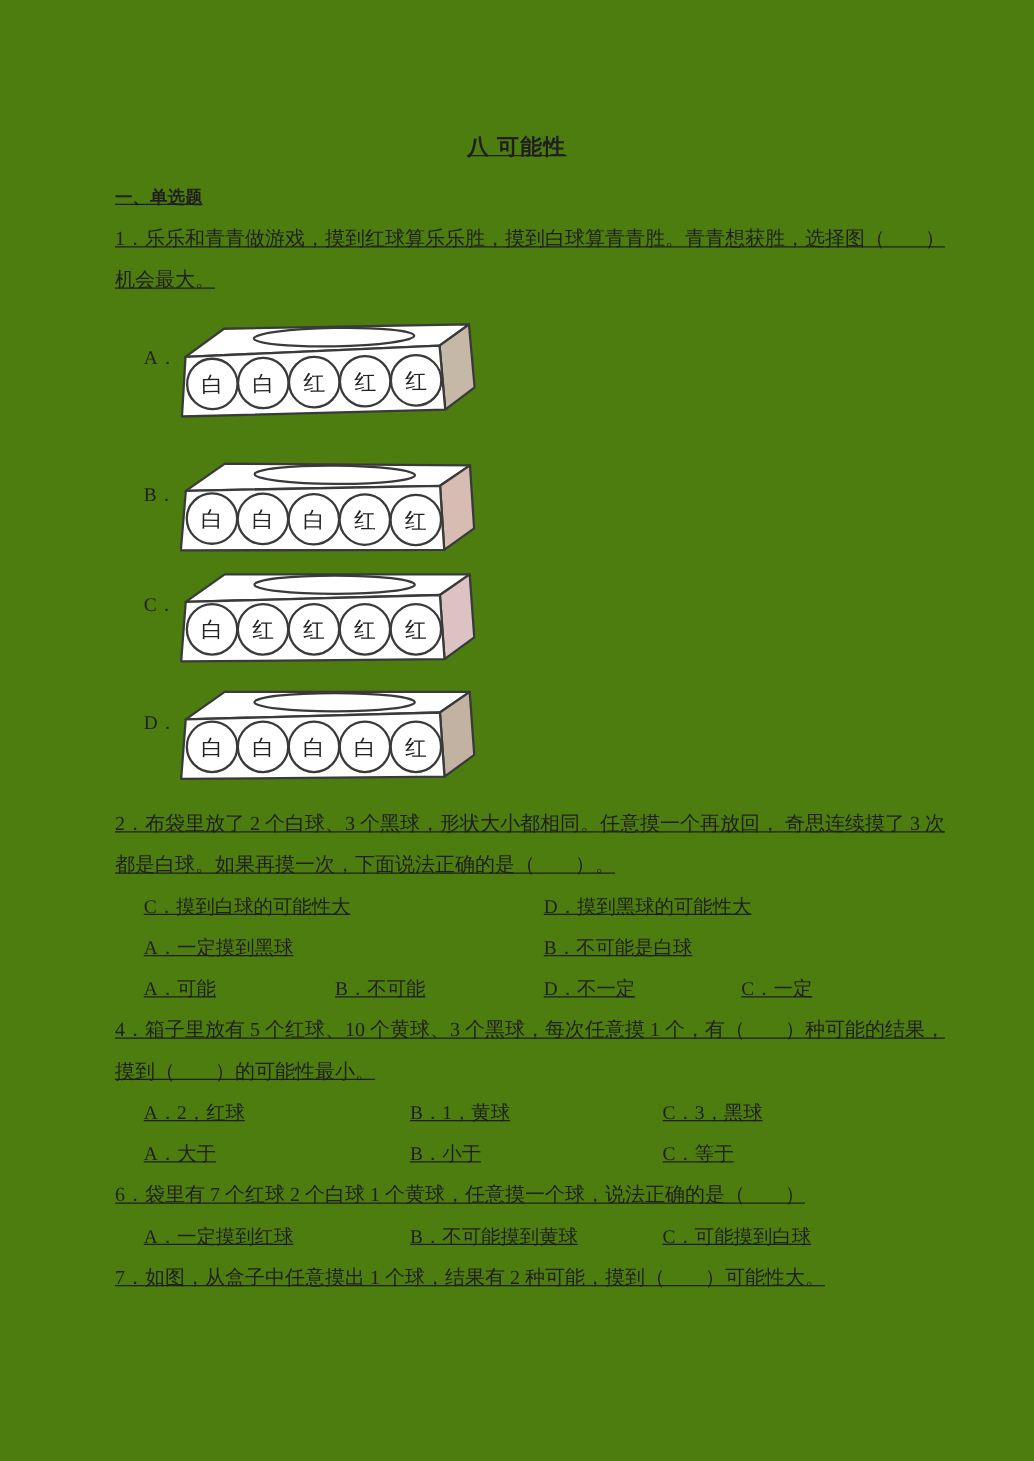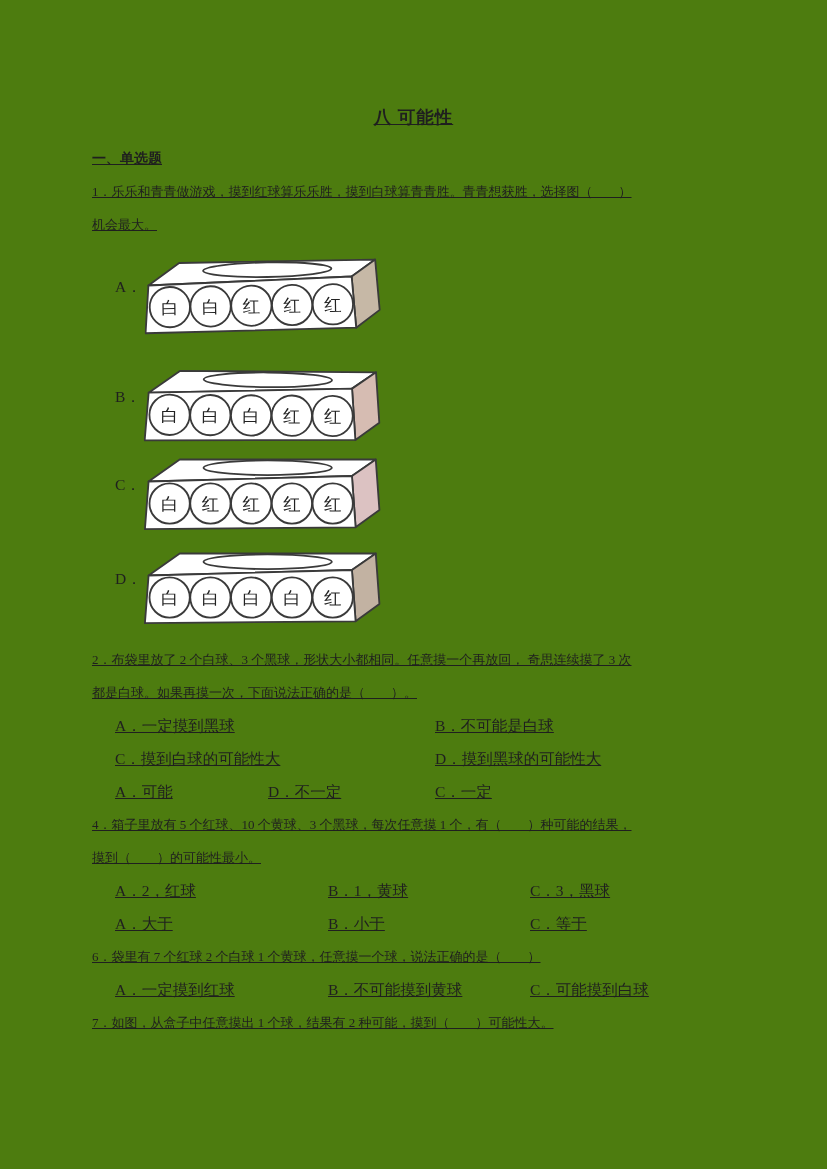--- a/index.html
+++ b/index.html
@@ -22,21 +22,21 @@
     line-height:33px;
     letter-spacing:1px;
   }
   .section-heading{
     margin-top:8px;
     font-size:14px;
     font-weight:bold;
     line-height:33px;
   }
   .tline{
-    font-size:13px;
+    font-size:16px;
     line-height:33px;
     white-space:nowrap;
   }
   
   .opts-2{display:grid;grid-template-columns:320px auto;padding-left:23px;}
   .opts-3{display:grid;grid-template-columns:213px 202px auto;padding-left:23px;}
   .opts-4{display:grid;grid-template-columns:153px 167px 158px auto;padding-left:23px;}
   .opt{font-size:15.5px;line-height:33px;white-space:nowrap;}
   
   .figures{margin-top:14px;}
@@ -155,30 +155,31 @@
           <text x="206" y="62">红</text>
         </svg>
       </div>
 
     </div>
 
     <div style="margin-top:16px;">
       <div class="tline">2．布袋里放了 2 个白球、3 个黑球，形状大小都相同。任意摸一个再放回， 奇思连续摸了 3 次</div>
       <div class="tline">都是白球。如果再摸一次，下面说法正确的是（　　）。</div>
       <div class="opts-2">
+        <span class="opt">C．摸到白球的可能性大</span>
+        <span class="opt">D．摸到黑球的可能性大</span>
+      </div>
+      <div class="opts-2">
         <span class="opt">A．一定摸到黑球</span>
         <span class="opt">B．不可能是白球</span>
       </div>
-      <div class="opts-2">
-        <span class="opt">C．摸到白球的可能性大</span>
-        <span class="opt">D．摸到黑球的可能性大</span>
-      </div>
 
       <div class="opts-4">
         <span class="opt">A．可能</span>
+        <span class="opt">B．不可能</span>
         <span class="opt">D．不一定</span>
         <span class="opt">C．一定</span>
       </div>
 
       <div class="tline">4．箱子里放有 5 个红球、10 个黄球、3 个黑球，每次任意摸 1 个，有（　　）种可能的结果，</div>
       <div class="tline">摸到（　　）的可能性最小。</div>
       <div class="opts-3">
         <span class="opt">A．2，红球</span>
         <span class="opt">B．1，黄球</span>
         <span class="opt">C．3，黑球</span>

